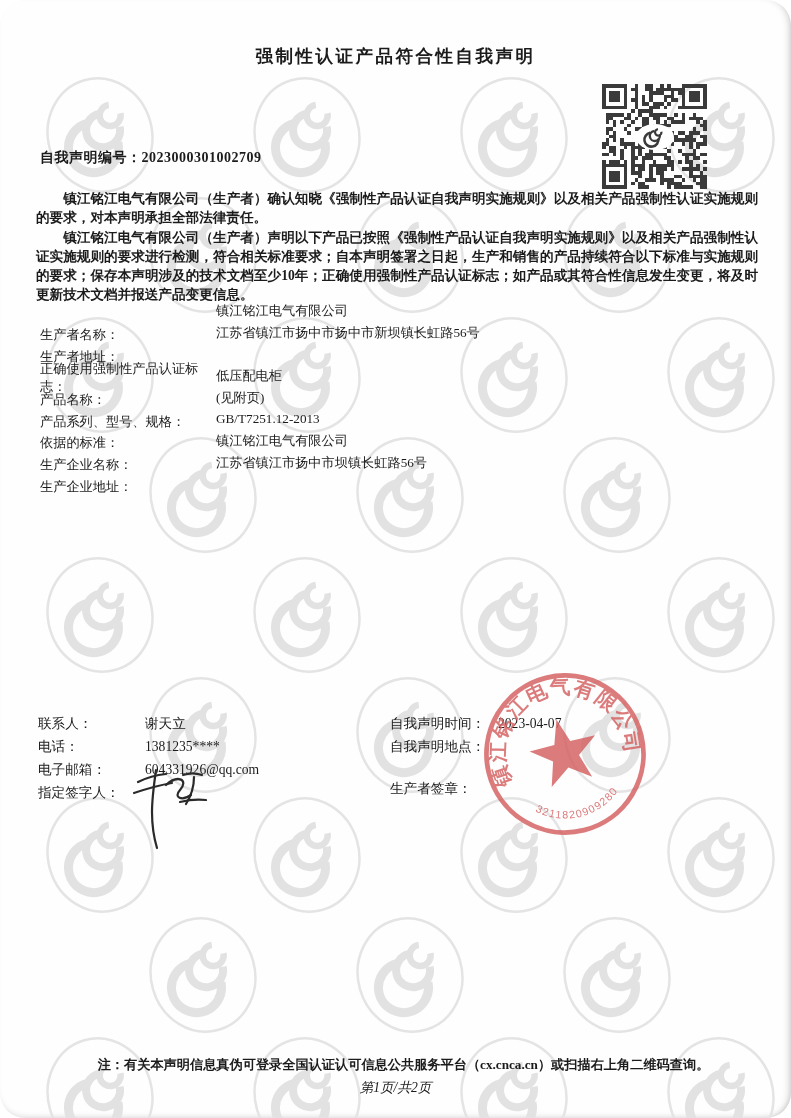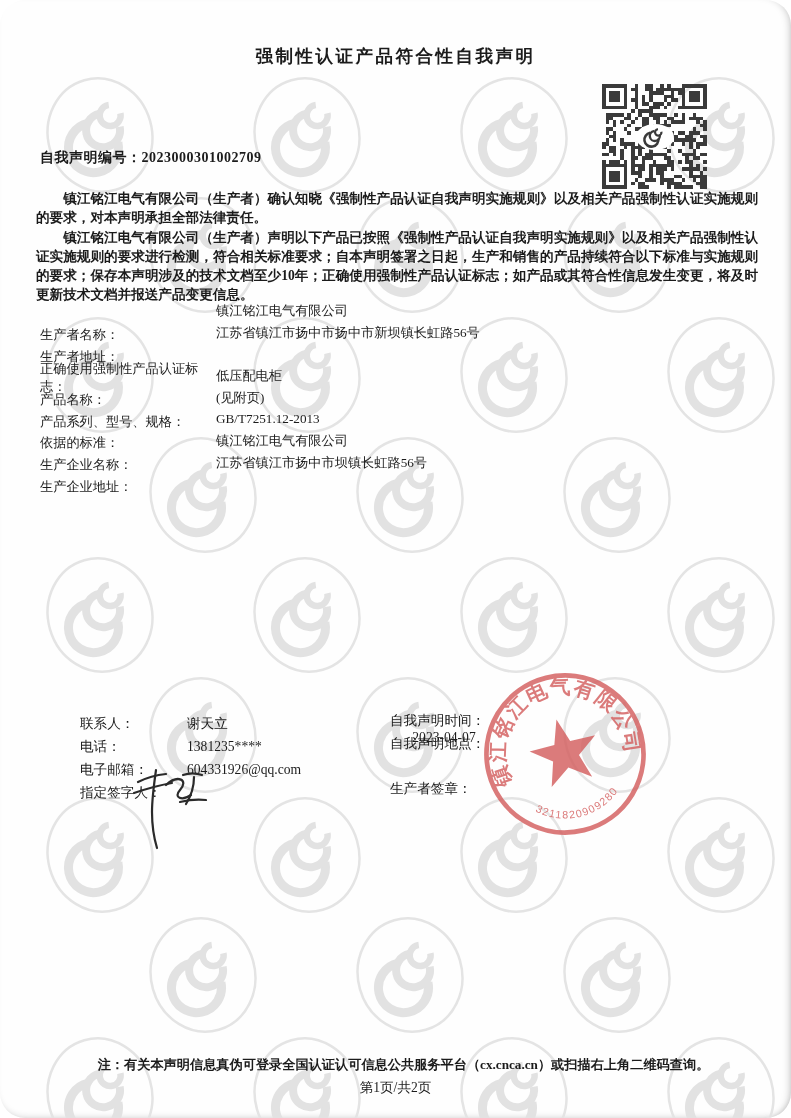--- a/index.html
+++ b/index.html
@@ -12,34 +12,34 @@
          font-size:17.5px;font-weight:bold;letter-spacing:2.5px;}
   .decl-no{position:absolute;top:149px;left:40px;font-size:14px;font-weight:bold;letter-spacing:.5px;}
   .paras{position:absolute;top:189px;left:36px;width:722px;font-size:13.6px;line-height:19.3px;text-align:justify;}
   .paras p{margin:0;text-indent:2em;font-weight:bold;}
   .fields{position:absolute;top:300px;left:40px;width:710px;font-size:13.2px;}
   .frow{display:flex;height:21.7px;align-items:center;}
   .flabel{width:176px;flex:none;margin-top:48px;}
   .fvalue{flex:1;}
   .contact{position:absolute;top:712px;left:38px;font-size:13.6px;}
   .crow{display:flex;height:23.2px;align-items:center;}
-  .clabel{width:107px;flex:none;margin-left:42px;}
+  .clabel{width:107px;flex:none;}
   .rinfo{position:absolute;top:712px;left:390px;font-size:13.6px;z-index:2;}
-  .rrow{display:flex;height:23.2px;align-items:center;flex-direction:column;}
+  .rrow{display:flex;height:23.2px;align-items:center;}
   .rlabel{width:108px;flex:none;}
   .seal-label{position:absolute;top:780px;left:390px;font-size:13.6px;z-index:2;}
   .qr{position:absolute;left:602px;top:84px;width:105px;height:105px;z-index:2;}
   .qr-cells{display:grid;grid-template-columns:repeat(29,1fr);grid-template-rows:repeat(29,1fr);width:100%;height:100%;}
   .qr-cells i{display:block;}
   .qr-cells i.b{background:#3a3a3a;}
   .qr-logo{position:absolute;left:50%;top:50%;transform:translate(-50%,-50%);z-index:3;}
   .stamp{position:absolute;left:479px;top:668px;width:172px;height:172px;opacity:.82;z-index:3;}
   .signature{position:absolute;left:126px;top:762px;width:92px;height:88px;z-index:2;}
   .footnote{position:absolute;top:1056px;left:8px;width:100%;text-align:center;font-weight:bold;font-size:13.2px;}
-  .pageno{position:absolute;top:1079px;left:0;width:100%;text-align:center;font-size:13.6px;}
+  .pageno{position:absolute;top:1079px;left:0;width:100%;text-align:center;font-size:13.6px;font-style:italic;}
 </style>
 </head>
 <body>
 
 <div class="page">
 
   <svg class="wm-layer" id="wm-svg" width="791" height="1118" viewBox="0 0 791 1118">
     <defs>
       <g id="ccc-wm">
         <ellipse rx="52" ry="57" fill="none" stroke="#e4e4e4" stroke-width="2.5" transform="rotate(-16)"></ellipse>

